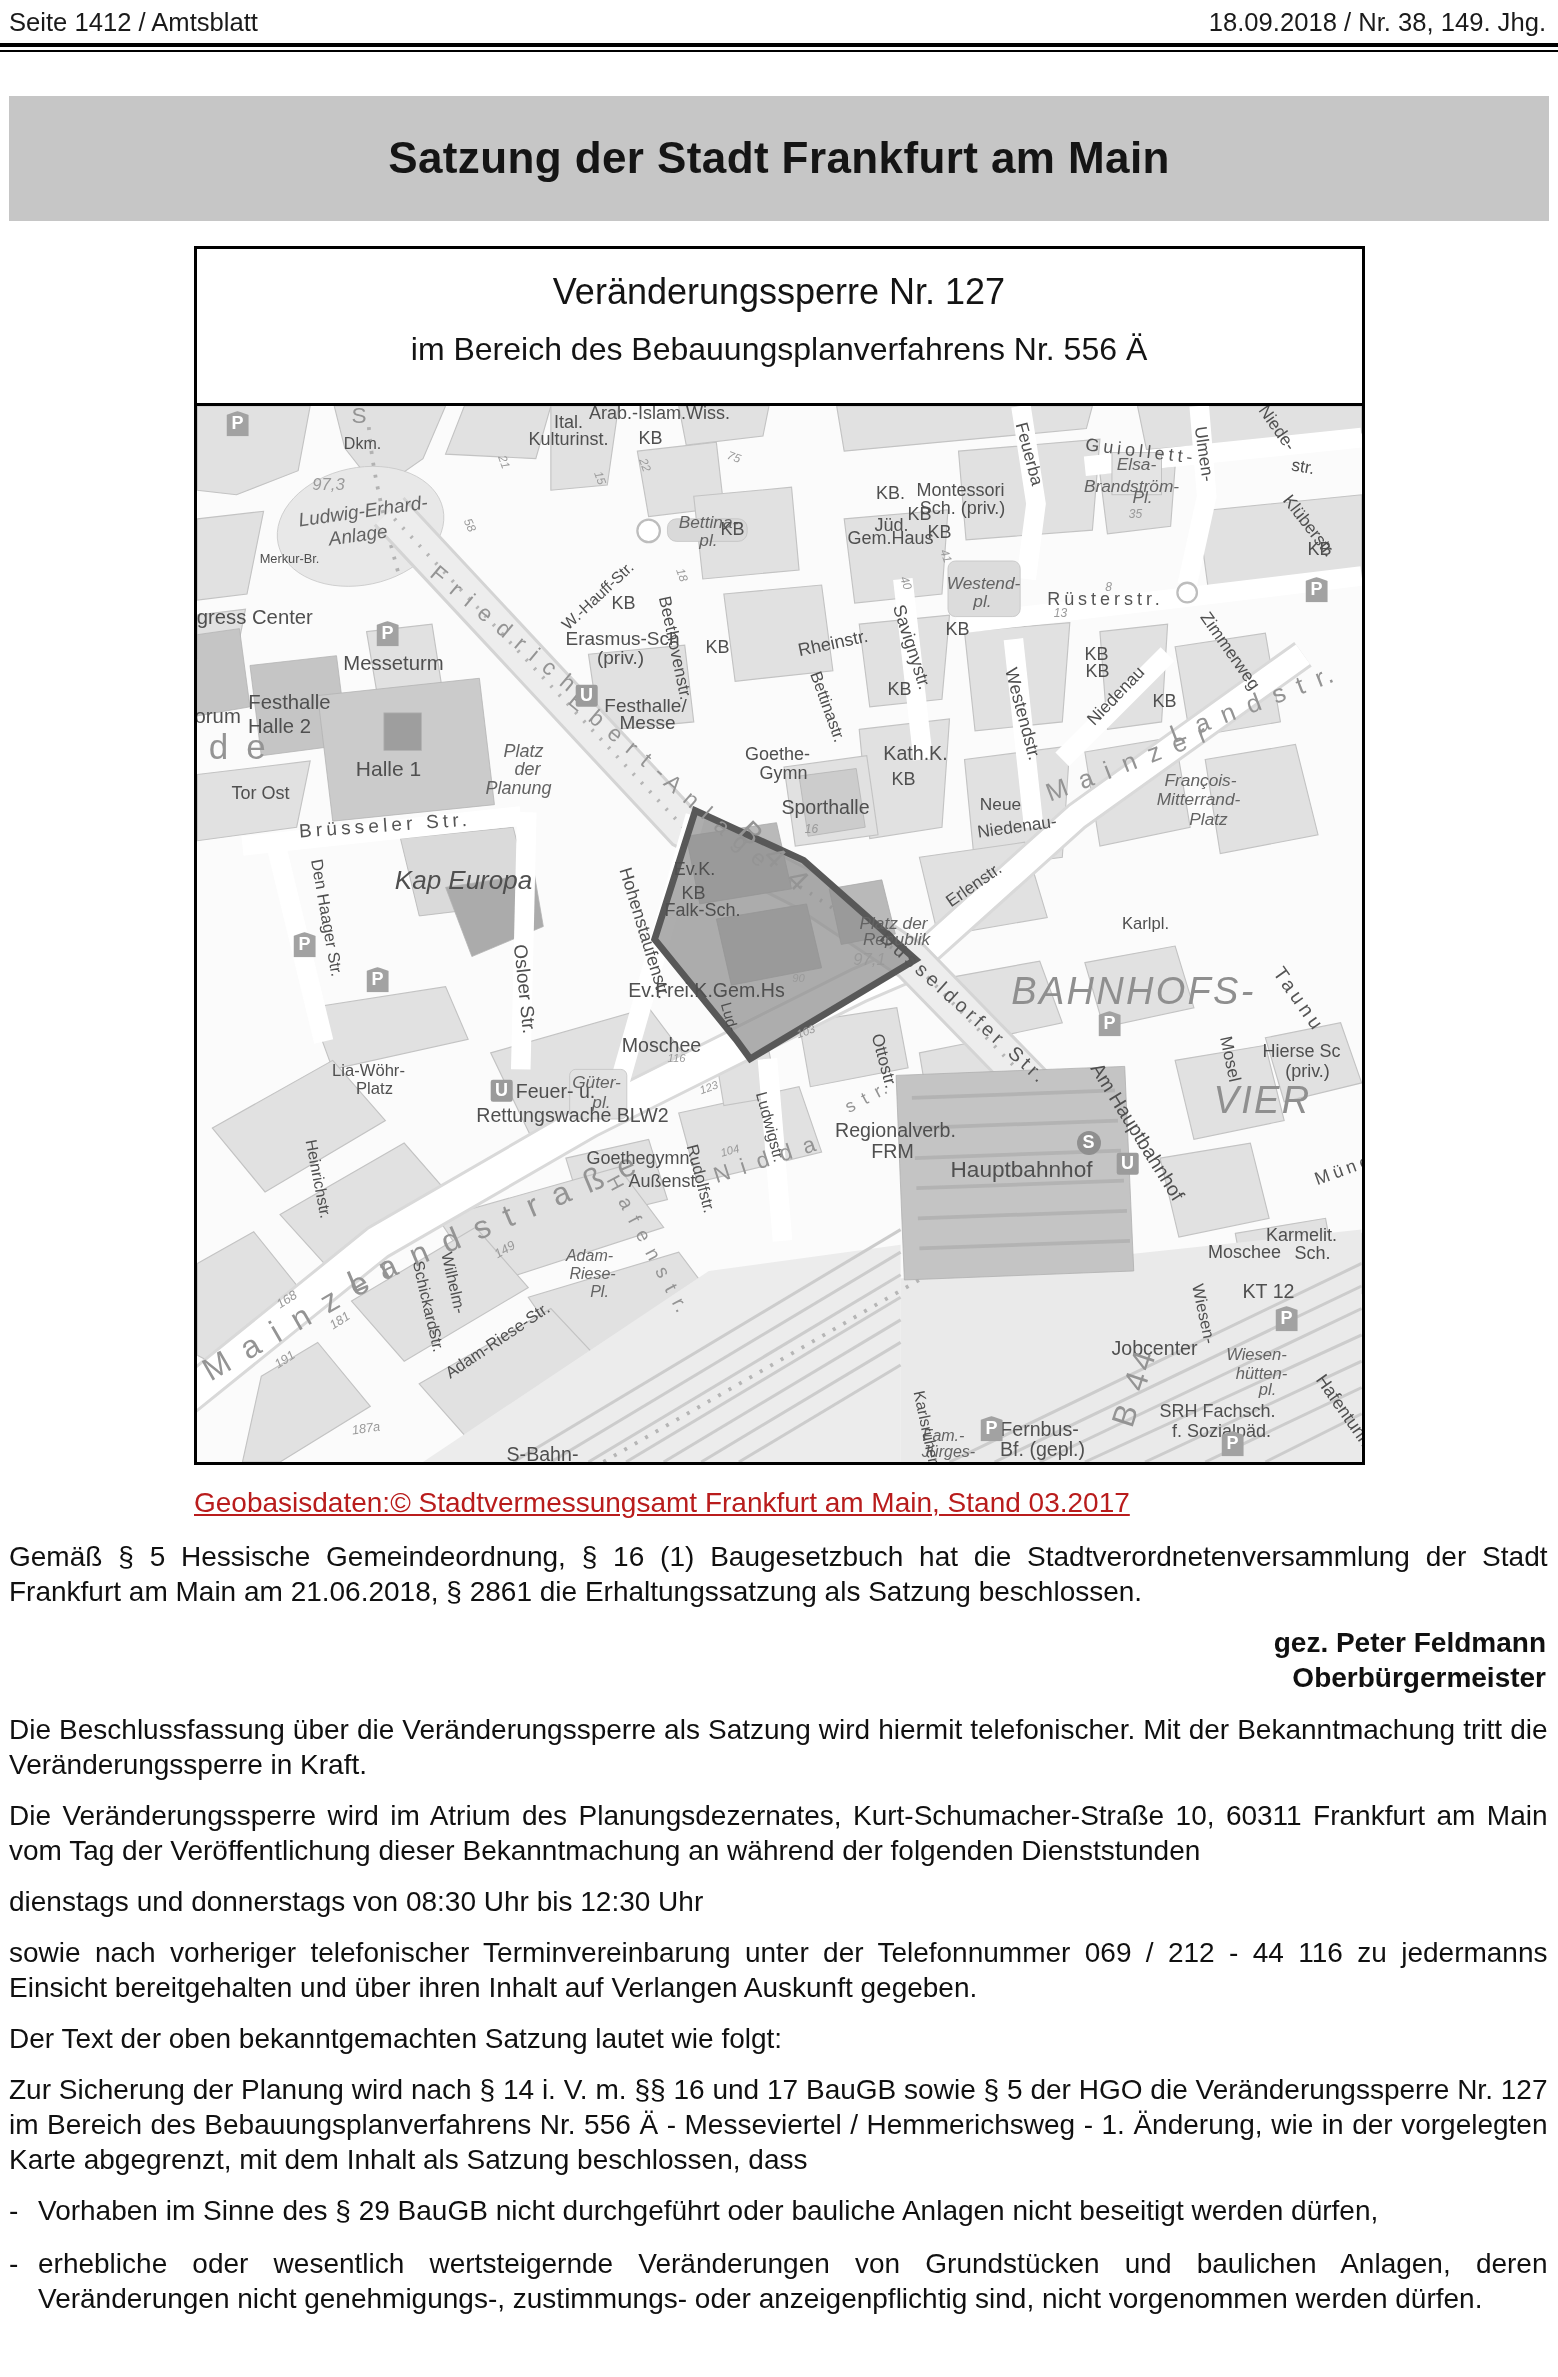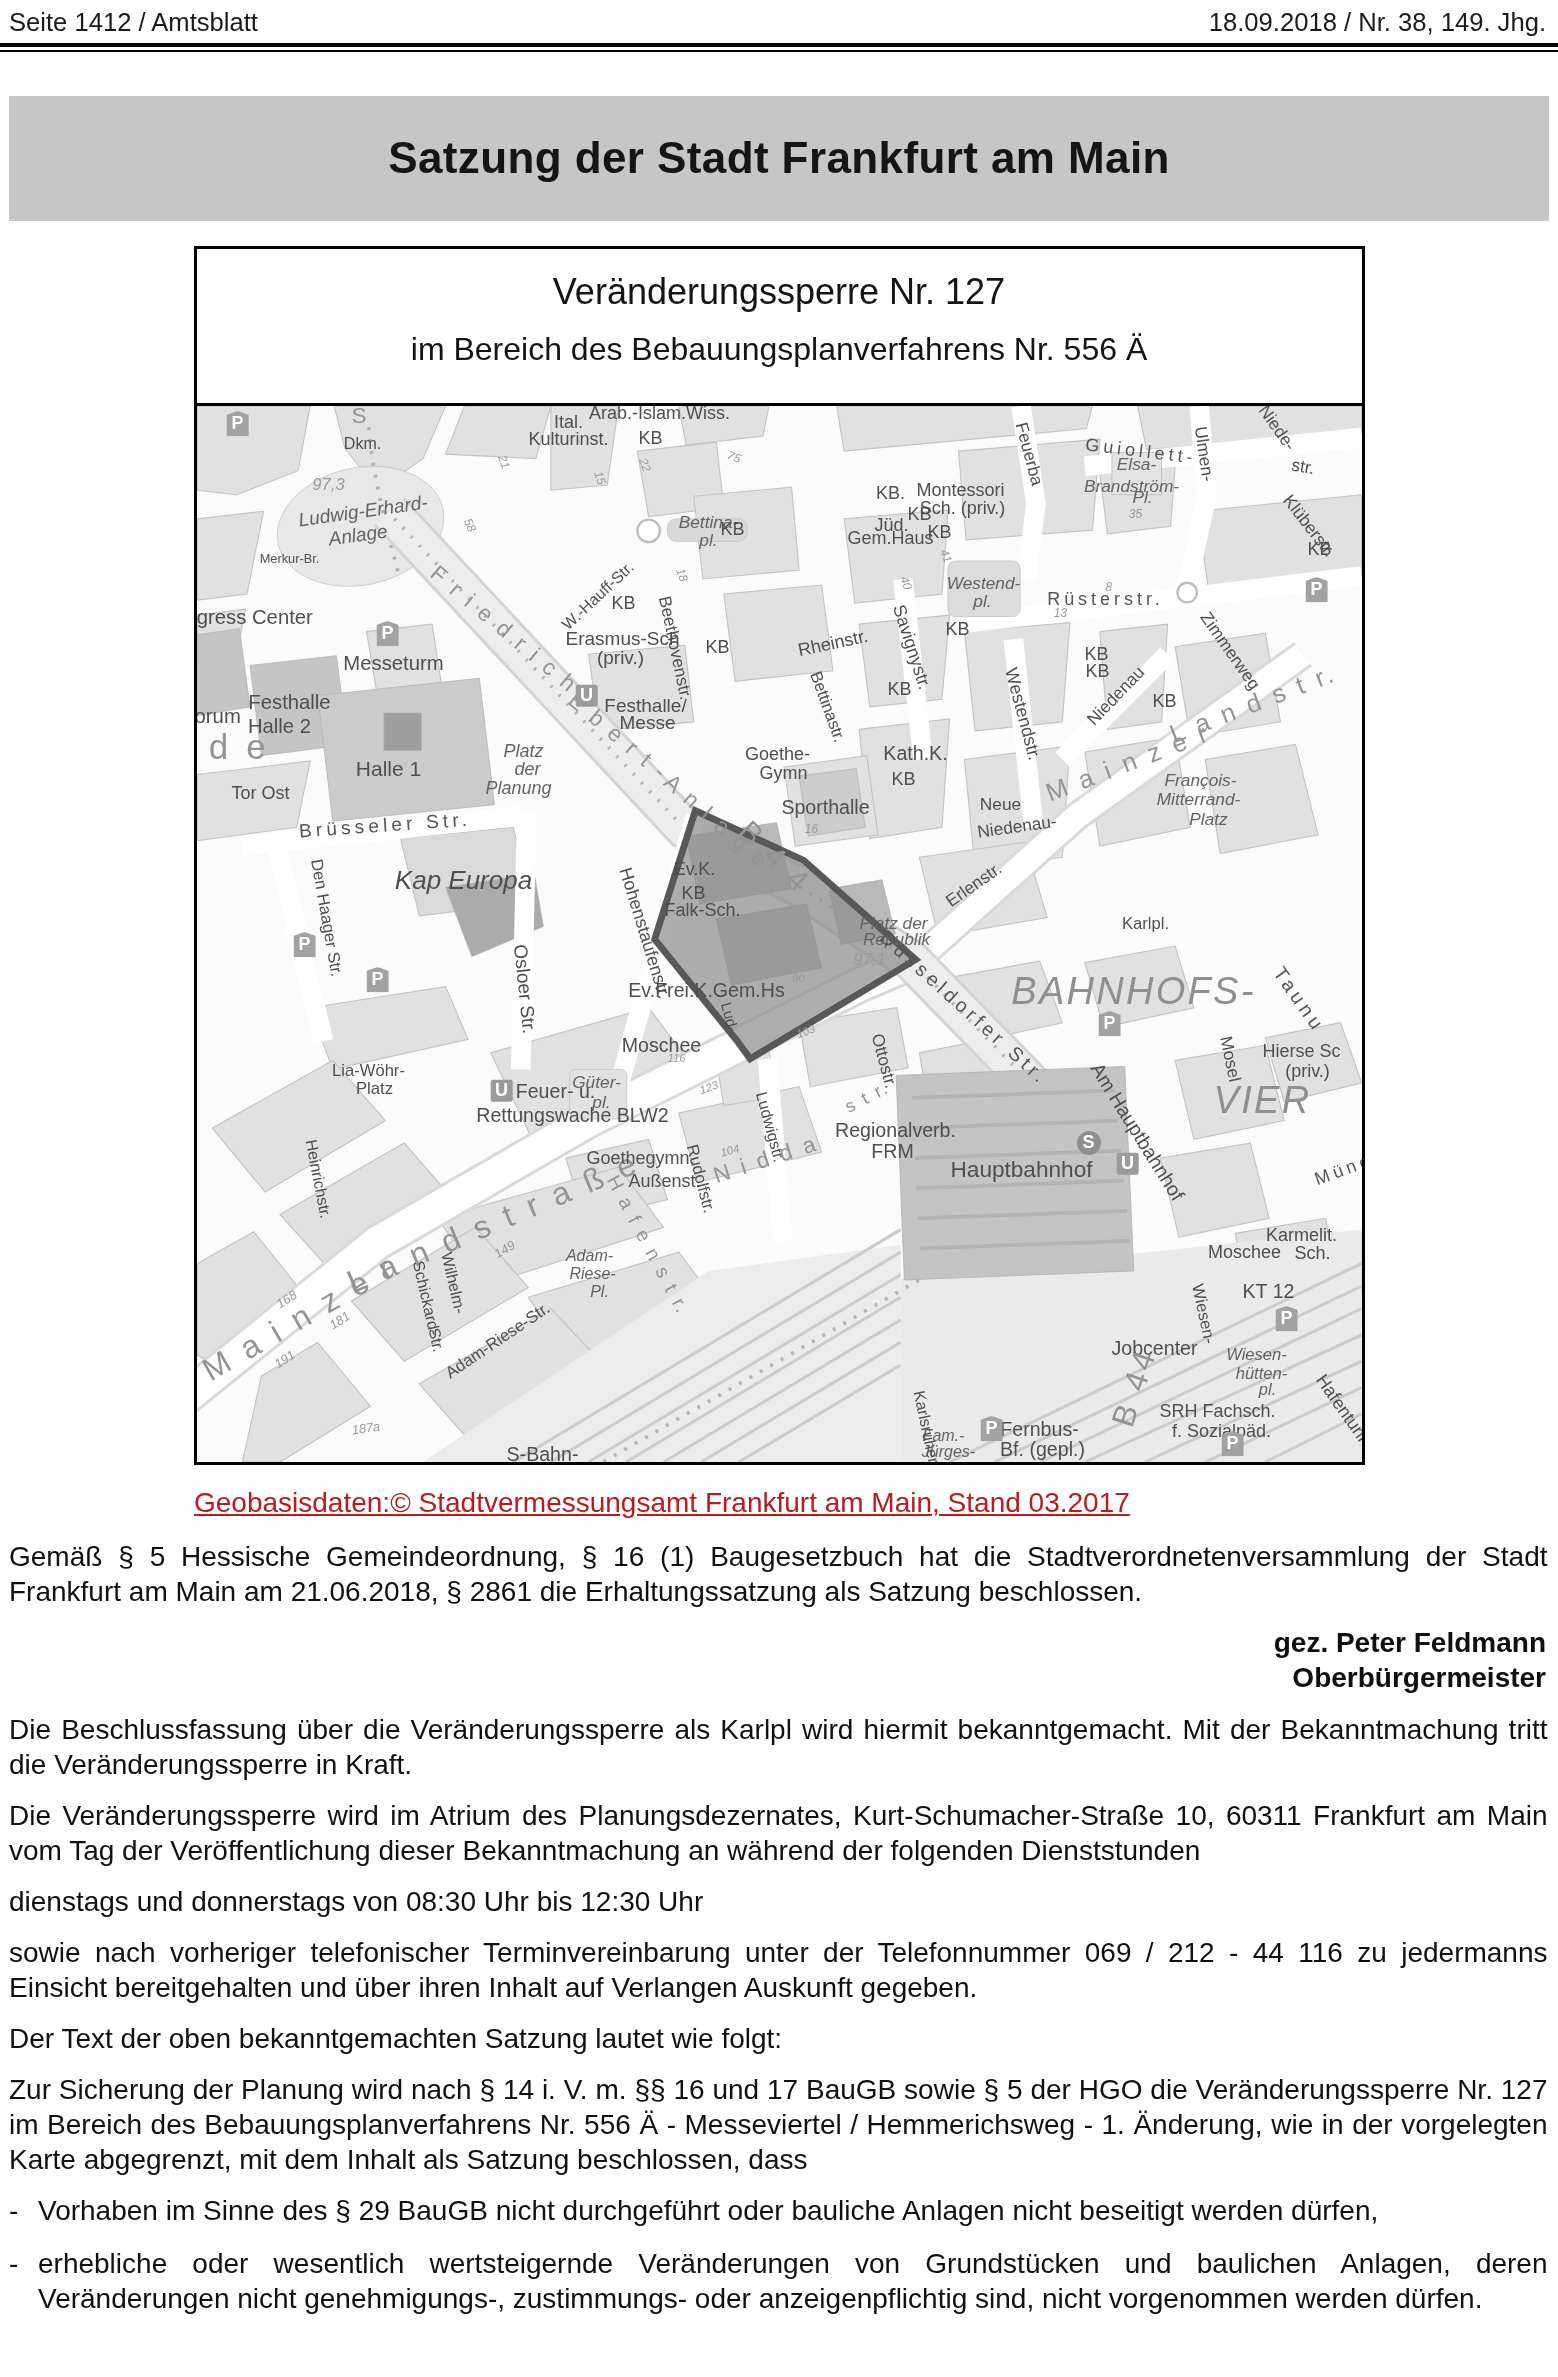--- a/index.html
+++ b/index.html
@@ -416,21 +416,21 @@
   </section>
 
   <div class="credit">Geobasisdaten:© Stadtvermessungsamt Frankfurt am Main, Stand 03.2017</div>
 
   <main>
     <p class="j">Gemäß § 5 Hessische Gemeindeordnung, § 16 (1) Baugesetzbuch hat die Stadtverordnetenversammlung der Stadt Frankfurt am Main am 21.06.2018, § 2861 die Erhaltungssatzung als Satzung beschlossen.</p>
     <div class="sig">
       <div>gez. Peter Feldmann</div>
       <div>Oberbürgermeister</div>
     </div>
-    <p class="j">Die Beschlussfassung über die Veränderungssperre als Karlpl wird hiermit bekanntgemacht. Mit der Bekanntmachung tritt die Veränderungssperre in Kraft.</p>
+    <p class="j">Die Beschlussfassung über die Veränderungssperre als Satzung wird hiermit telefonischer. Mit der Bekanntmachung tritt die Veränderungssperre in Kraft.</p>
     <p class="j">Die Veränderungssperre wird im Atrium des Planungsdezernates, Kurt-Schumacher-Straße 10, 60311 Frank­furt am Main vom Tag der Veröffentlichung dieser Bekanntmachung an während der folgenden Dienststunden</p>
     <p>dienstags und donnerstags von 08:30 Uhr bis 12:30 Uhr</p>
     <p class="j">sowie nach vorheriger telefonischer Terminvereinbarung unter der Telefonnummer 069 / 212 - 44 116 zu jedermanns Einsicht bereitgehalten und über ihren Inhalt auf Verlangen Auskunft gegeben.</p>
     <p>Der Text der oben bekanntgemachten Satzung lautet wie folgt:</p>
     <p class="j">Zur Sicherung der Planung wird nach § 14 i. V. m. §§ 16 und 17 BauGB sowie § 5 der HGO die Veränderungs­sperre Nr. 127 im Bereich des Bebauungsplanverfahrens Nr. 556 Ä - Messeviertel / Hemmerichsweg - 1. Ände­rung, wie in der vorgelegten Karte abgegrenzt, mit dem Inhalt als Satzung beschlossen, dass</p>
     <div class="li">
       <span class="dash">-</span>
       <span class="lt">Vorhaben im Sinne des § 29 BauGB nicht durchgeführt oder bauliche Anlagen nicht beseitigt werden dürfen,</span>
     </div>
     <div class="li">

